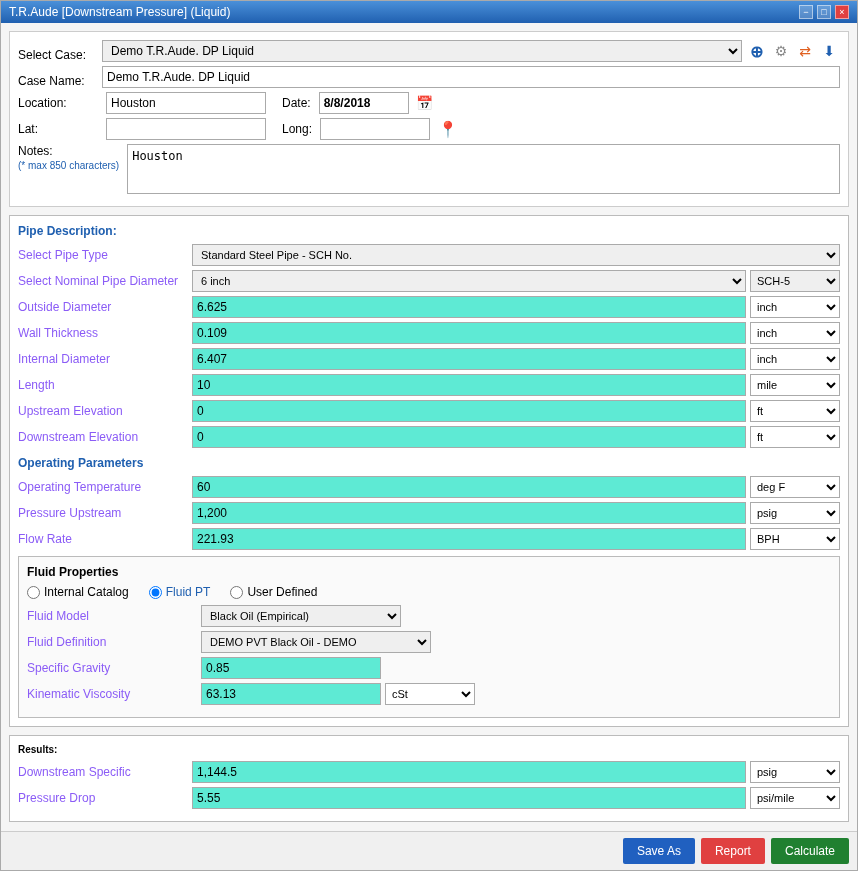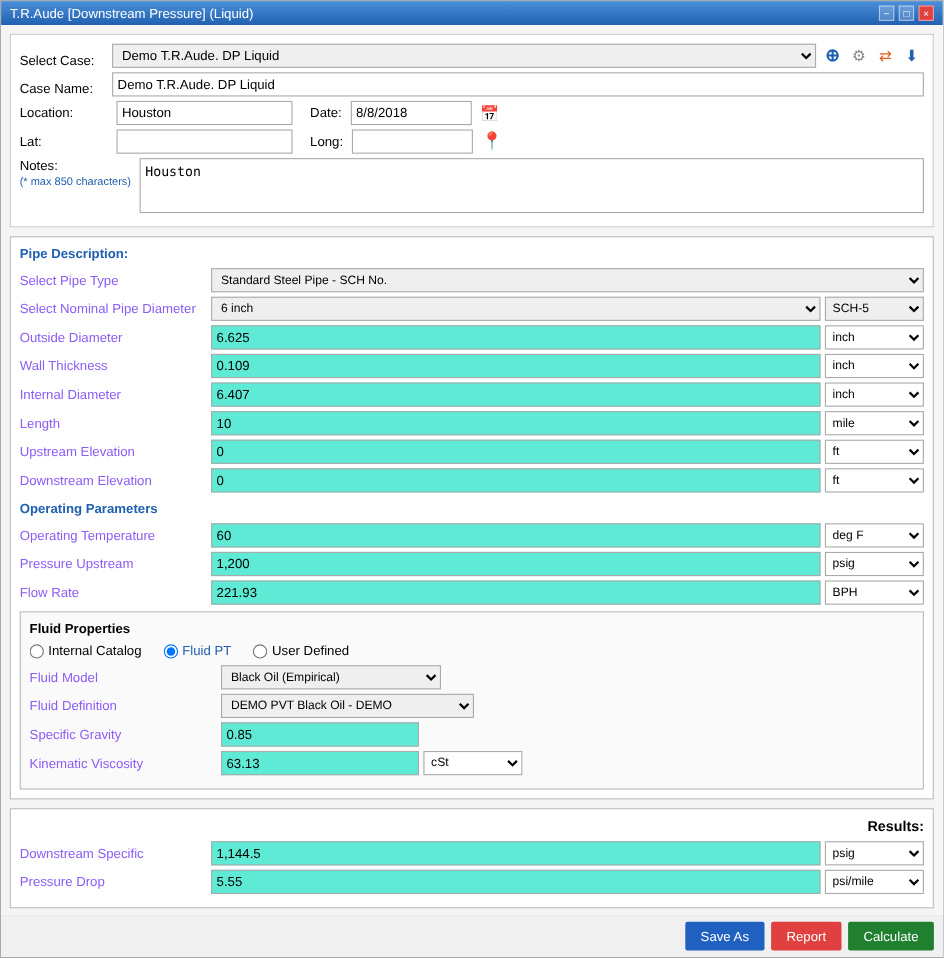--- a/index.html
+++ b/index.html
@@ -199,22 +199,21 @@
     }
     .results-section {
       background: white;
       border: 1px solid #bbb;
       padding: 8px;
       margin-bottom: 8px;
     }
     .results-title {
       font-weight: bold;
       margin-bottom: 6px;
-      font-size: 13px;
-      text-align: right;
+      font-size: 10px;
     }
     .bottom-buttons {
       display: flex;
       justify-content: flex-end;
       gap: 6px;
       padding: 6px 8px;
       background: #f0f0f0;
       border-top: 1px solid #ccc;
     }
     .btn {
@@ -285,21 +284,21 @@
 
       <div class="case-row">
         <span class="case-label">Case Name:</span>
         <input type="text" class="text-input" style="flex: 1 1 0%;" value="Demo T.R.Aude. DP Liquid">
       </div>
 
       <div class="location-row">
         <span class="case-label">Location:</span>
         <input type="text" class="text-input" style="width: 160px;" value="Houston">
         <span style="margin-left:8px">Date:</span>
-        <input type="text" class="text-input" style="width: 110px;" value="8/8/2018">
+        <input type="text" class="text-input" style="width: 90px; font-weight: bold;" value="8/8/2018">
         <span class="calendar-icon">📅</span>
       </div>
 
       <div class="location-row">
         <span class="case-label">Lat:</span>
         <input type="text" class="text-input" style="width: 160px;">
         <span style="margin-left:8px">Long:</span>
         <input type="text" class="text-input" style="width: 110px;">
         <span class="map-icon">📍</span>
       </div>

